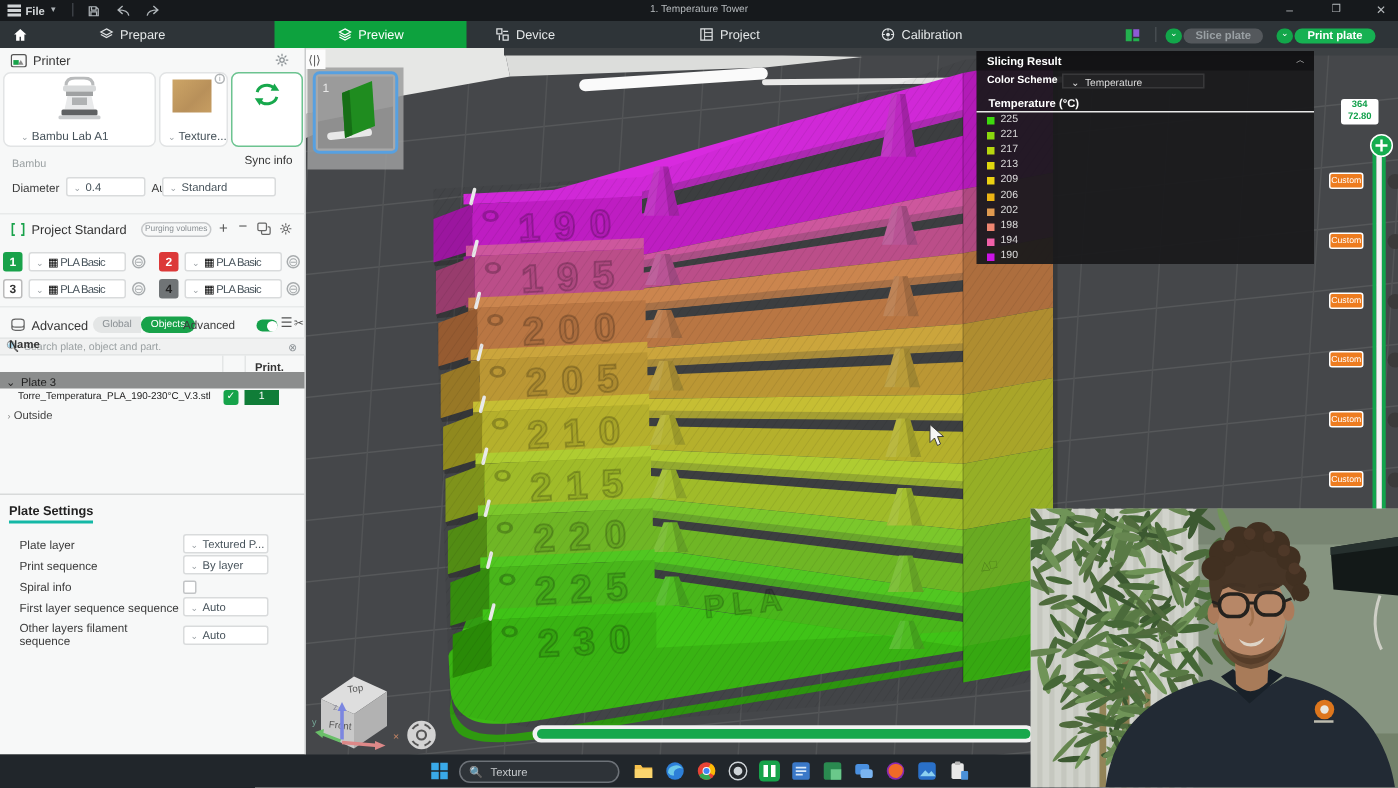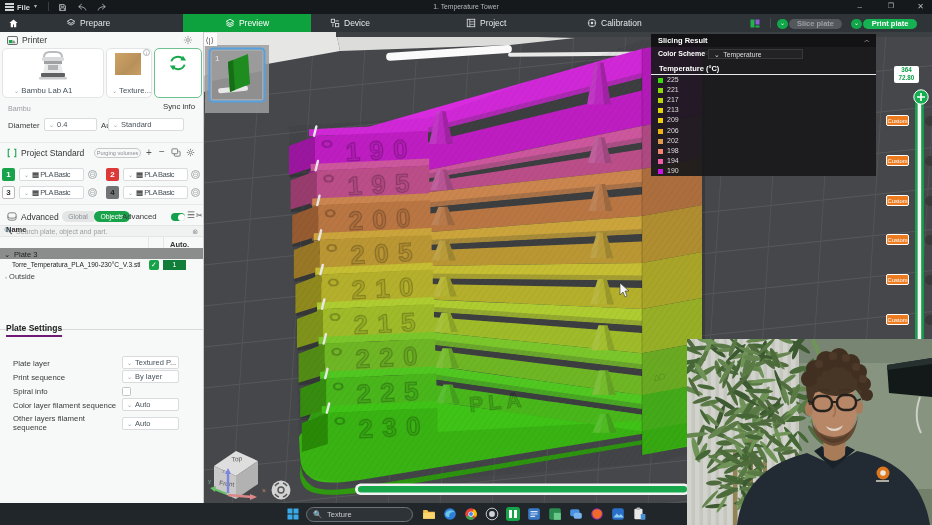--- a/index.html
+++ b/index.html
@@ -552,41 +552,41 @@
     <div class="lbl" style="left:187px;top:178px;font-size:9px;color:#555">☰</div>
     <div class="lbl" style="left:196px;top:179px;font-size:8px;color:#555">✂</div>
 
     <div class="abs" style="left:0;top:193px;width:203px;height:12px;background:#f0f1f1;border-top:1px solid #e4e6e6;border-bottom:1px solid #e4e6e6">
       <span style="position:absolute;left:4px;top:1px;font-size:7px;color:#8a9094">🔍</span>
       <span style="position:absolute;left:16px;top:2px;font-size:7px;color:#9aa0a2">Search plate, object and part.</span>
       <span style="position:absolute;right:5px;top:1.5px;font-size:7px;color:#8a9094">⊗</span>
     </div>
 
     <div class="abs" style="left:6px;top:193px;font-size:7.5px;font-weight:bold;color:#333">Name</div>
-    <div class="abs" style="left:170px;top:208px;font-size:7.5px;font-weight:bold;color:#333">Auto.</div>
+    <div class="abs" style="left:170px;top:208px;font-size:7.5px;font-weight:bold;color:#333">Print.</div>
     <div class="abs" style="left:148px;top:205px;width:1px;height:14px;background:#e4e6e6"></div>
     <div class="abs" style="left:163px;top:205px;width:1px;height:14px;background:#e4e6e6"></div>
     <div class="abs" style="left:0;top:216px;width:203px;height:11px;background:#8b8d8d;color:#1d1d1d;font-size:7.5px">
       <span style="position:absolute;left:4px;top:1.5px">⌄</span>
         <span style="position:absolute;left:14px;top:1.5px">Plate 3</span>
     </div>
     <div class="abs" style="left:12px;top:229px;font-size:6.6px;color:#222">Torre_Temperatura_PLA_190-230°C_V.3.stl</div>
     <div class="abs" style="left:149px;top:227.5px;width:10px;height:10px;background:#16a34a;border-radius:2px;color:#fff;font-size:7px;text-align:center;line-height:10px">✓</div>
     <div class="abs" style="left:163px;top:227.5px;width:23px;height:10px;background:#107d38;color:#fff;font-size:7px;text-align:center;line-height:10px">1</div>
     <div class="abs" style="left:5px;top:240px;font-size:7.5px;color:#444"><span style="font-size:6px;color:#888">›</span> Outside</div>
 
     <div class="abs" style="left:0;top:297px;width:203px;height:1px;background:#d8dada"></div>
-    <div class="abs" style="left:6px;top:291px;font-size:8.5px;font-weight:bold;color:#222;border-bottom:2px solid #701a75;padding-bottom:2px">Plate Settings</div>
+    <div class="abs" style="left:6px;top:303px;font-size:8.5px;font-weight:bold;color:#222;border-bottom:2px solid #14b8a6;padding-bottom:2px">Plate Settings</div>
     <div class="lbl" style="left:13px;top:327px">Plate layer</div>
     <div class="ddbox" style="left:122px;top:324px;width:57px;height:13px"><span class="chev">⌄</span>Textured P...</div>
     <div class="lbl" style="left:13px;top:341px">Print sequence</div>
     <div class="ddbox" style="left:122px;top:338px;width:57px;height:13px"><span class="chev">⌄</span>By layer</div>
     <div class="lbl" style="left:13px;top:355px">Spiral info</div>
     <div class="checkb" style="left:122px;top:355px"></div>
-    <div class="lbl" style="left:13px;top:369px">Color layer filament sequence</div>
+    <div class="lbl" style="left:13px;top:369px">First layer sequence sequence</div>
     <div class="ddbox" style="left:122px;top:366px;width:57px;height:13px"><span class="chev">⌄</span>Auto</div>
     <div class="lbl" style="left:13px;top:382px;width:100px">Other layers filament sequence</div>
     <div class="ddbox" style="left:122px;top:385px;width:57px;height:13px"><span class="chev">⌄</span>Auto</div>
   </div>
 
   <div class="abs" id="taskbar">
     <svg class="abs" style="left:287px;top:5px" width="12" height="12" viewBox="0 0 24 24">
         <rect x="1" y="1" width="10" height="10" fill="#39a9e8"></rect>
         <rect x="13" y="1" width="10" height="10" fill="#39a9e8"></rect>
         <rect x="1" y="13" width="10" height="10" fill="#39a9e8"></rect>

